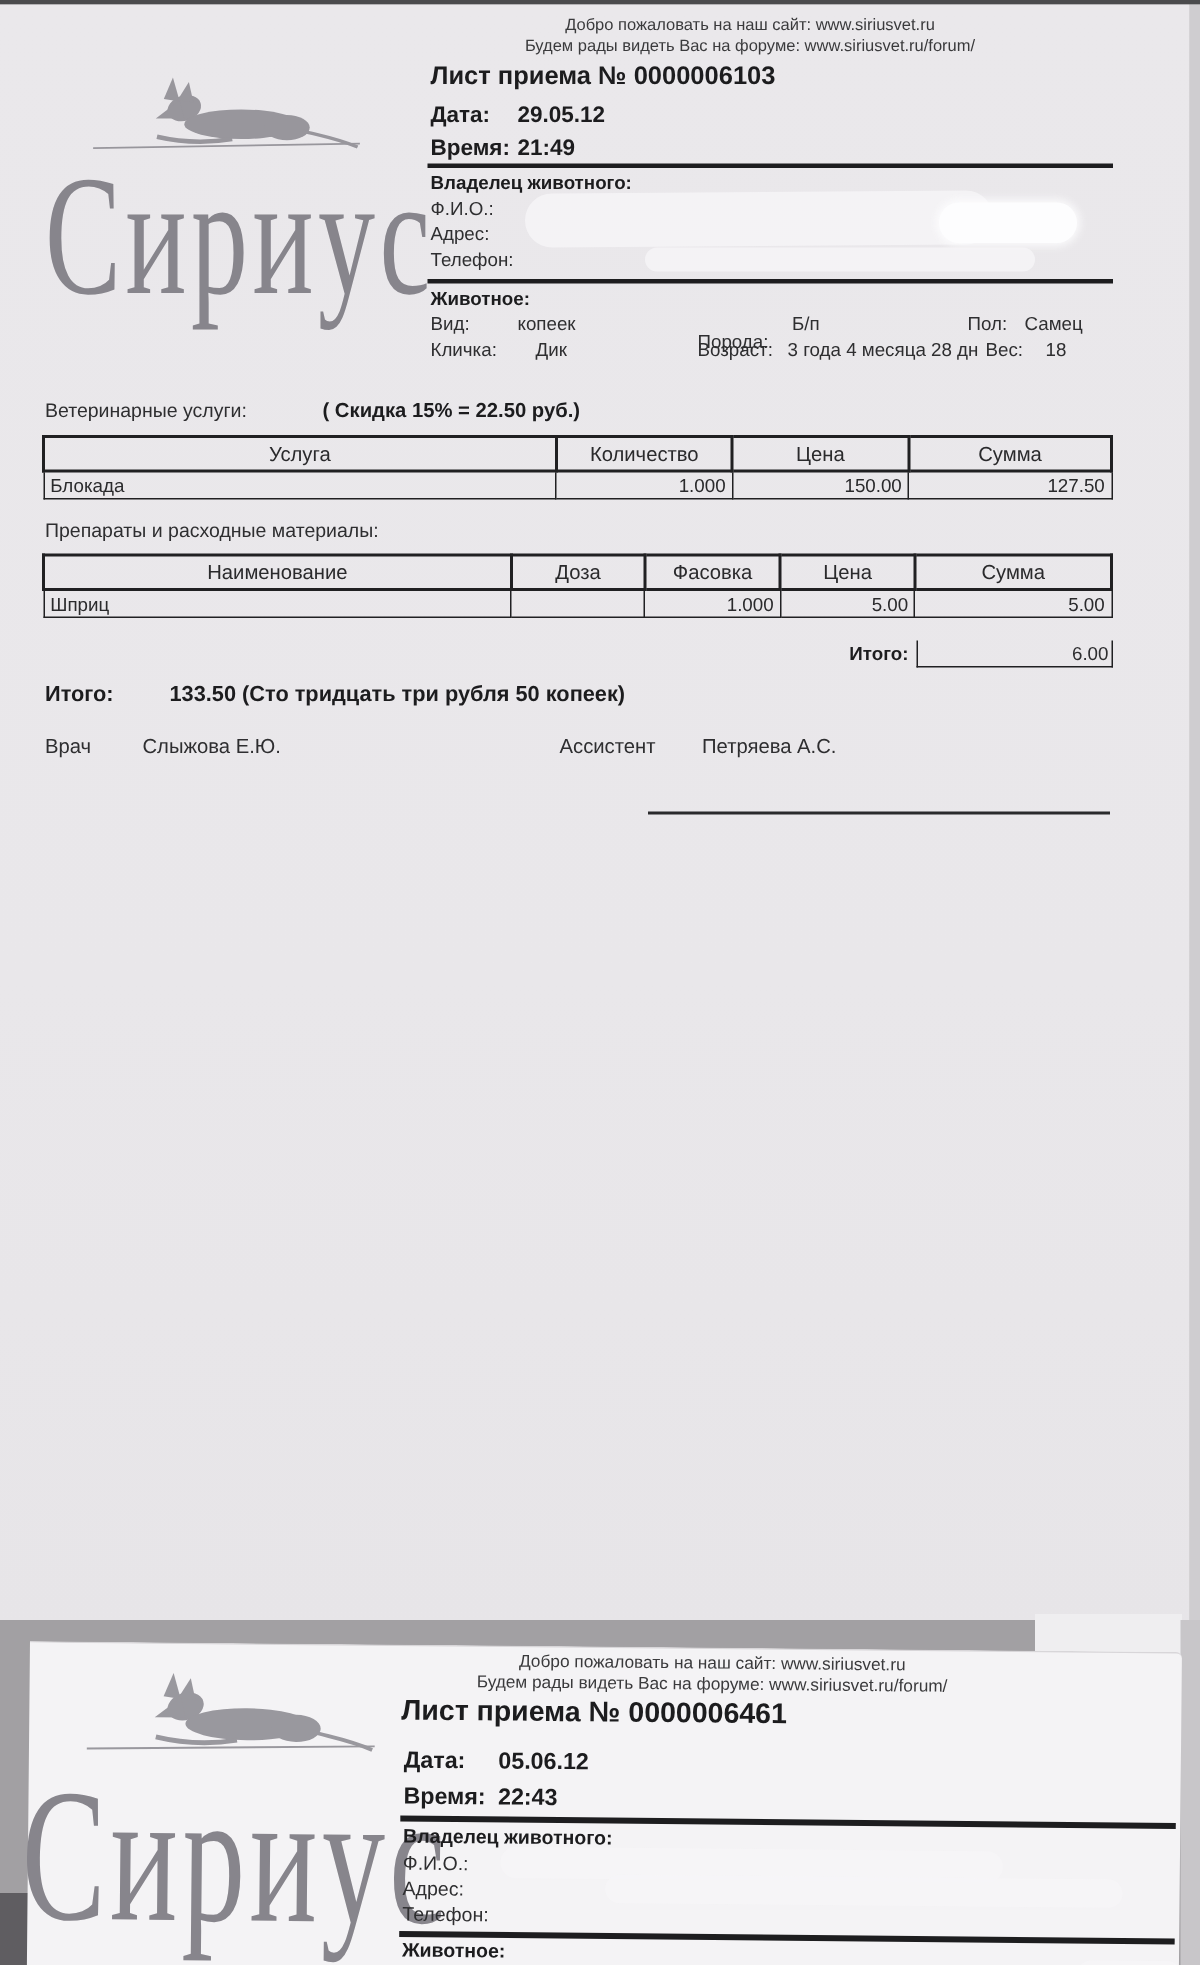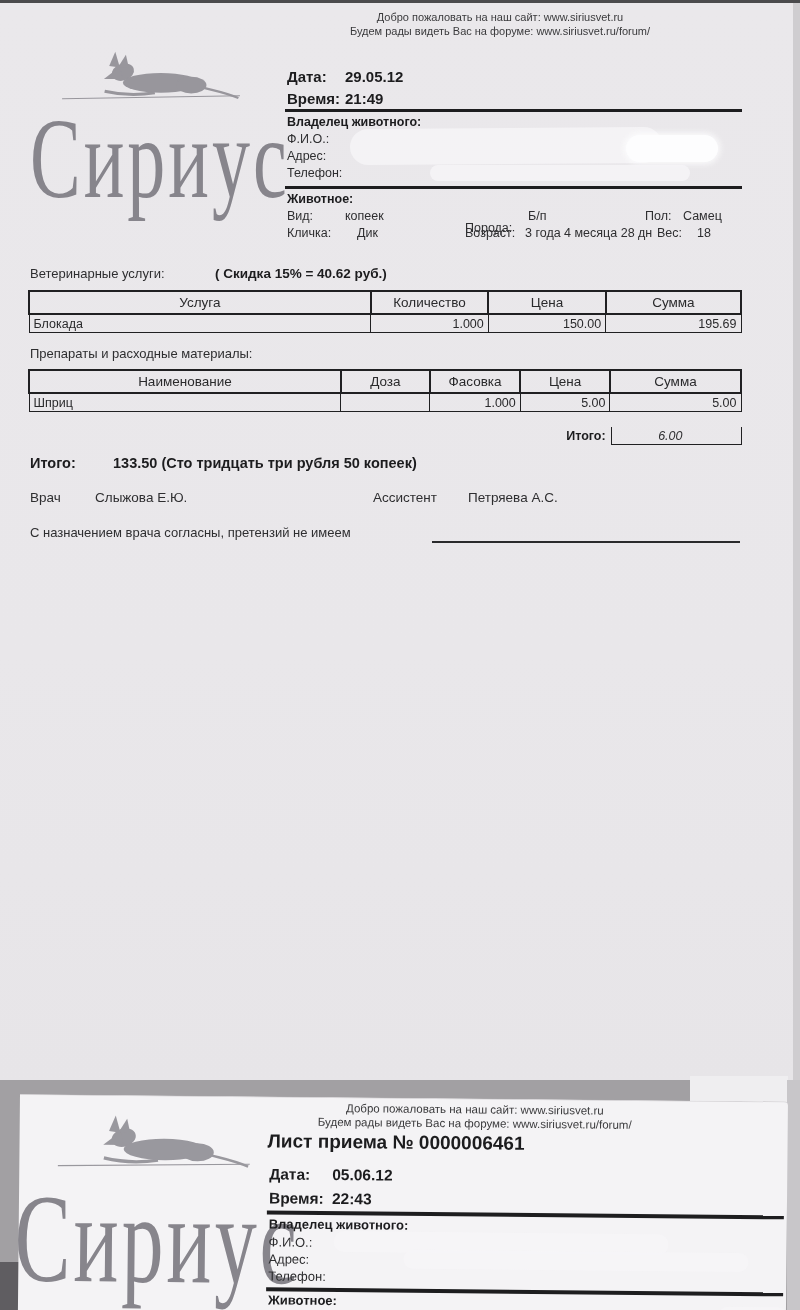--- a/index.html
+++ b/index.html
@@ -27,22 +27,22 @@
              transform:scaleY(1.5);transform-origin:top left;white-space:nowrap;}
   
   table.t{position:absolute;border-collapse:collapse;table-layout:fixed;
           font-size:12.5px;color:#2a2a2c;}
   table.t th{border:2px solid #202022;font-weight:normal;font-size:13.5px;
              text-align:center;height:21px;padding:0 3px;}
   table.t td{border:1.5px solid #202022;height:17px;padding:0 4px;overflow:hidden;white-space:nowrap;}
   td.l{text-align:left;} td.r{text-align:right;}
   .subrow{position:absolute;display:flex;font-size:12.5px;height:18px;line-height:18px;}
   .subrow .lab{text-align:right;padding-right:5px;box-sizing:border-box;}
-  .subrow .box{border:1.5px solid #202022;border-top:none;text-align:center;
-               padding-right:12px;box-sizing:border-box;font-style:italic;}
+  .subrow .box{border:1.5px solid #202022;border-top:none;text-align:right;
+               padding-right:2px;box-sizing:border-box;}
   
   .blob{position:absolute;background:#f6f5f7;border-radius:18px;opacity:.8;}
   .blob.bright{background:#fdfdfe;opacity:1;box-shadow:0 0 6px 2px rgba(253,253,254,.9);}
   .row{position:absolute;white-space:nowrap;}
   .row span{position:absolute;top:0;white-space:nowrap;}
 </style>
 </head>
 <body>
 
 <div id="scan">
@@ -66,20 +66,21 @@
           <path d="M8,68 L242,64" stroke-width="1.5" fill="none"></path>
         </g>
       </svg>
       <div class="abs logo-text" style="left:2px;top:52px;font-size:76px;">Сириус</div>
     </div>
 
     <div class="abs" style="left:250px;top:7px;width:500px;text-align:center;font-size:11px;line-height:14px;color:#3a3a3c;">
       <div>Добро пожаловать на наш сайт: www.siriusvet.ru</div>
       <div>Будем рады видеть Вас на  форуме: www.siriusvet.ru/forum/</div>
     </div>
+    <div class="abs b" style="left:287px;top:38px;font-size:17px;">Лист приема № 0000006103</div>
 
     <div class="row" style="left:0;top:65px;font-size:15px;">
       <span class="b" style="left:287px;">Дата:</span>
       <span class="b" style="left:345px;">29.05.12</span>
     </div>
     <div class="row" style="left:0;top:87px;font-size:15px;">
       <span class="b" style="left:287px;">Время:</span>
       <span class="b" style="left:345px;">21:49</span>
     </div>
     <div class="hr3" style="left:285px;top:106px;width:457px;"></div>
@@ -106,21 +107,21 @@
       <span style="left:287px;">Кличка:</span>
       <span style="left:357px;">Дик</span>
       <span style="left:465px;">Возраст:</span>
       <span style="left:525px;">3 года 4 месяца 28 дн</span>
       <span style="left:657px;">Вес:</span>
       <span style="left:697px;">18</span>
     </div>
 
     <div class="row" style="left:0;top:263px;font-size:13px;">
       <span style="left:30px;">Ветеринарные услуги:</span>
-      <span class="b" style="left:215px;font-size:13.5px;">( Скидка 15% = 40.62 руб.)</span>
+      <span class="b" style="left:215px;font-size:13.5px;">( Скидка 15% = 22.50 руб.)</span>
     </div>
     <table class="t" style="left:28px;top:287px;width:714px;">
       <colgroup>
           <col style="width:48%">
           <col style="width:16.5%">
           <col style="width:16.5%">
           <col style="width:19%">
         </colgroup>
       <thead>
           <tr>
@@ -128,21 +129,21 @@
         <th>Количество</th>
         <th>Цена</th>
         <th>Сумма</th>
       </tr>
         </thead>
       <tbody>
           <tr>
         <td class="l">Блокада</td>
         <td class="r">1.000</td>
         <td class="r">150.00</td>
-        <td class="r">195.69</td>
+        <td class="r">127.50</td>
       </tr>
         </tbody>
     </table>
 
     <div class="abs" style="left:30px;top:343px;font-size:13px;">Препараты и расходные материалы:</div>
     <table class="t" style="left:28px;top:366px;width:714px;">
       <colgroup>
           <col style="width:43.8%">
           <col style="width:12.5%">
           <col style="width:12.7%">
@@ -176,21 +177,20 @@
     <div class="row" style="left:0;top:452px;font-size:14.5px;">
       <span class="b" style="left:30px;">Итого:</span>
       <span class="b" style="left:113px;">133.50 (Сто тридцать три рубля 50 копеек)</span>
     </div>
     <div class="row" style="left:0;top:487px;font-size:13.5px;">
       <span style="left:30px;">Врач</span>
       <span style="left:95px;">Слыжова Е.Ю.</span>
       <span style="left:373px;">Ассистент</span>
       <span style="left:468px;">Петряева А.С.</span>
     </div>
-    <div class="abs" style="left:30px;top:522px;font-size:13px;">С назначением врача согласны, претензий не имеем</div>
     <div class="ul" style="left:432px;top:538px;width:308px;"></div>
   </div>
 
   <div id="p2zone"></div>
   <div class="notch"></div>
   <div class="darkcorner"></div>
   <div class="rstrip2"></div>
 
   <div id="page2">
 

